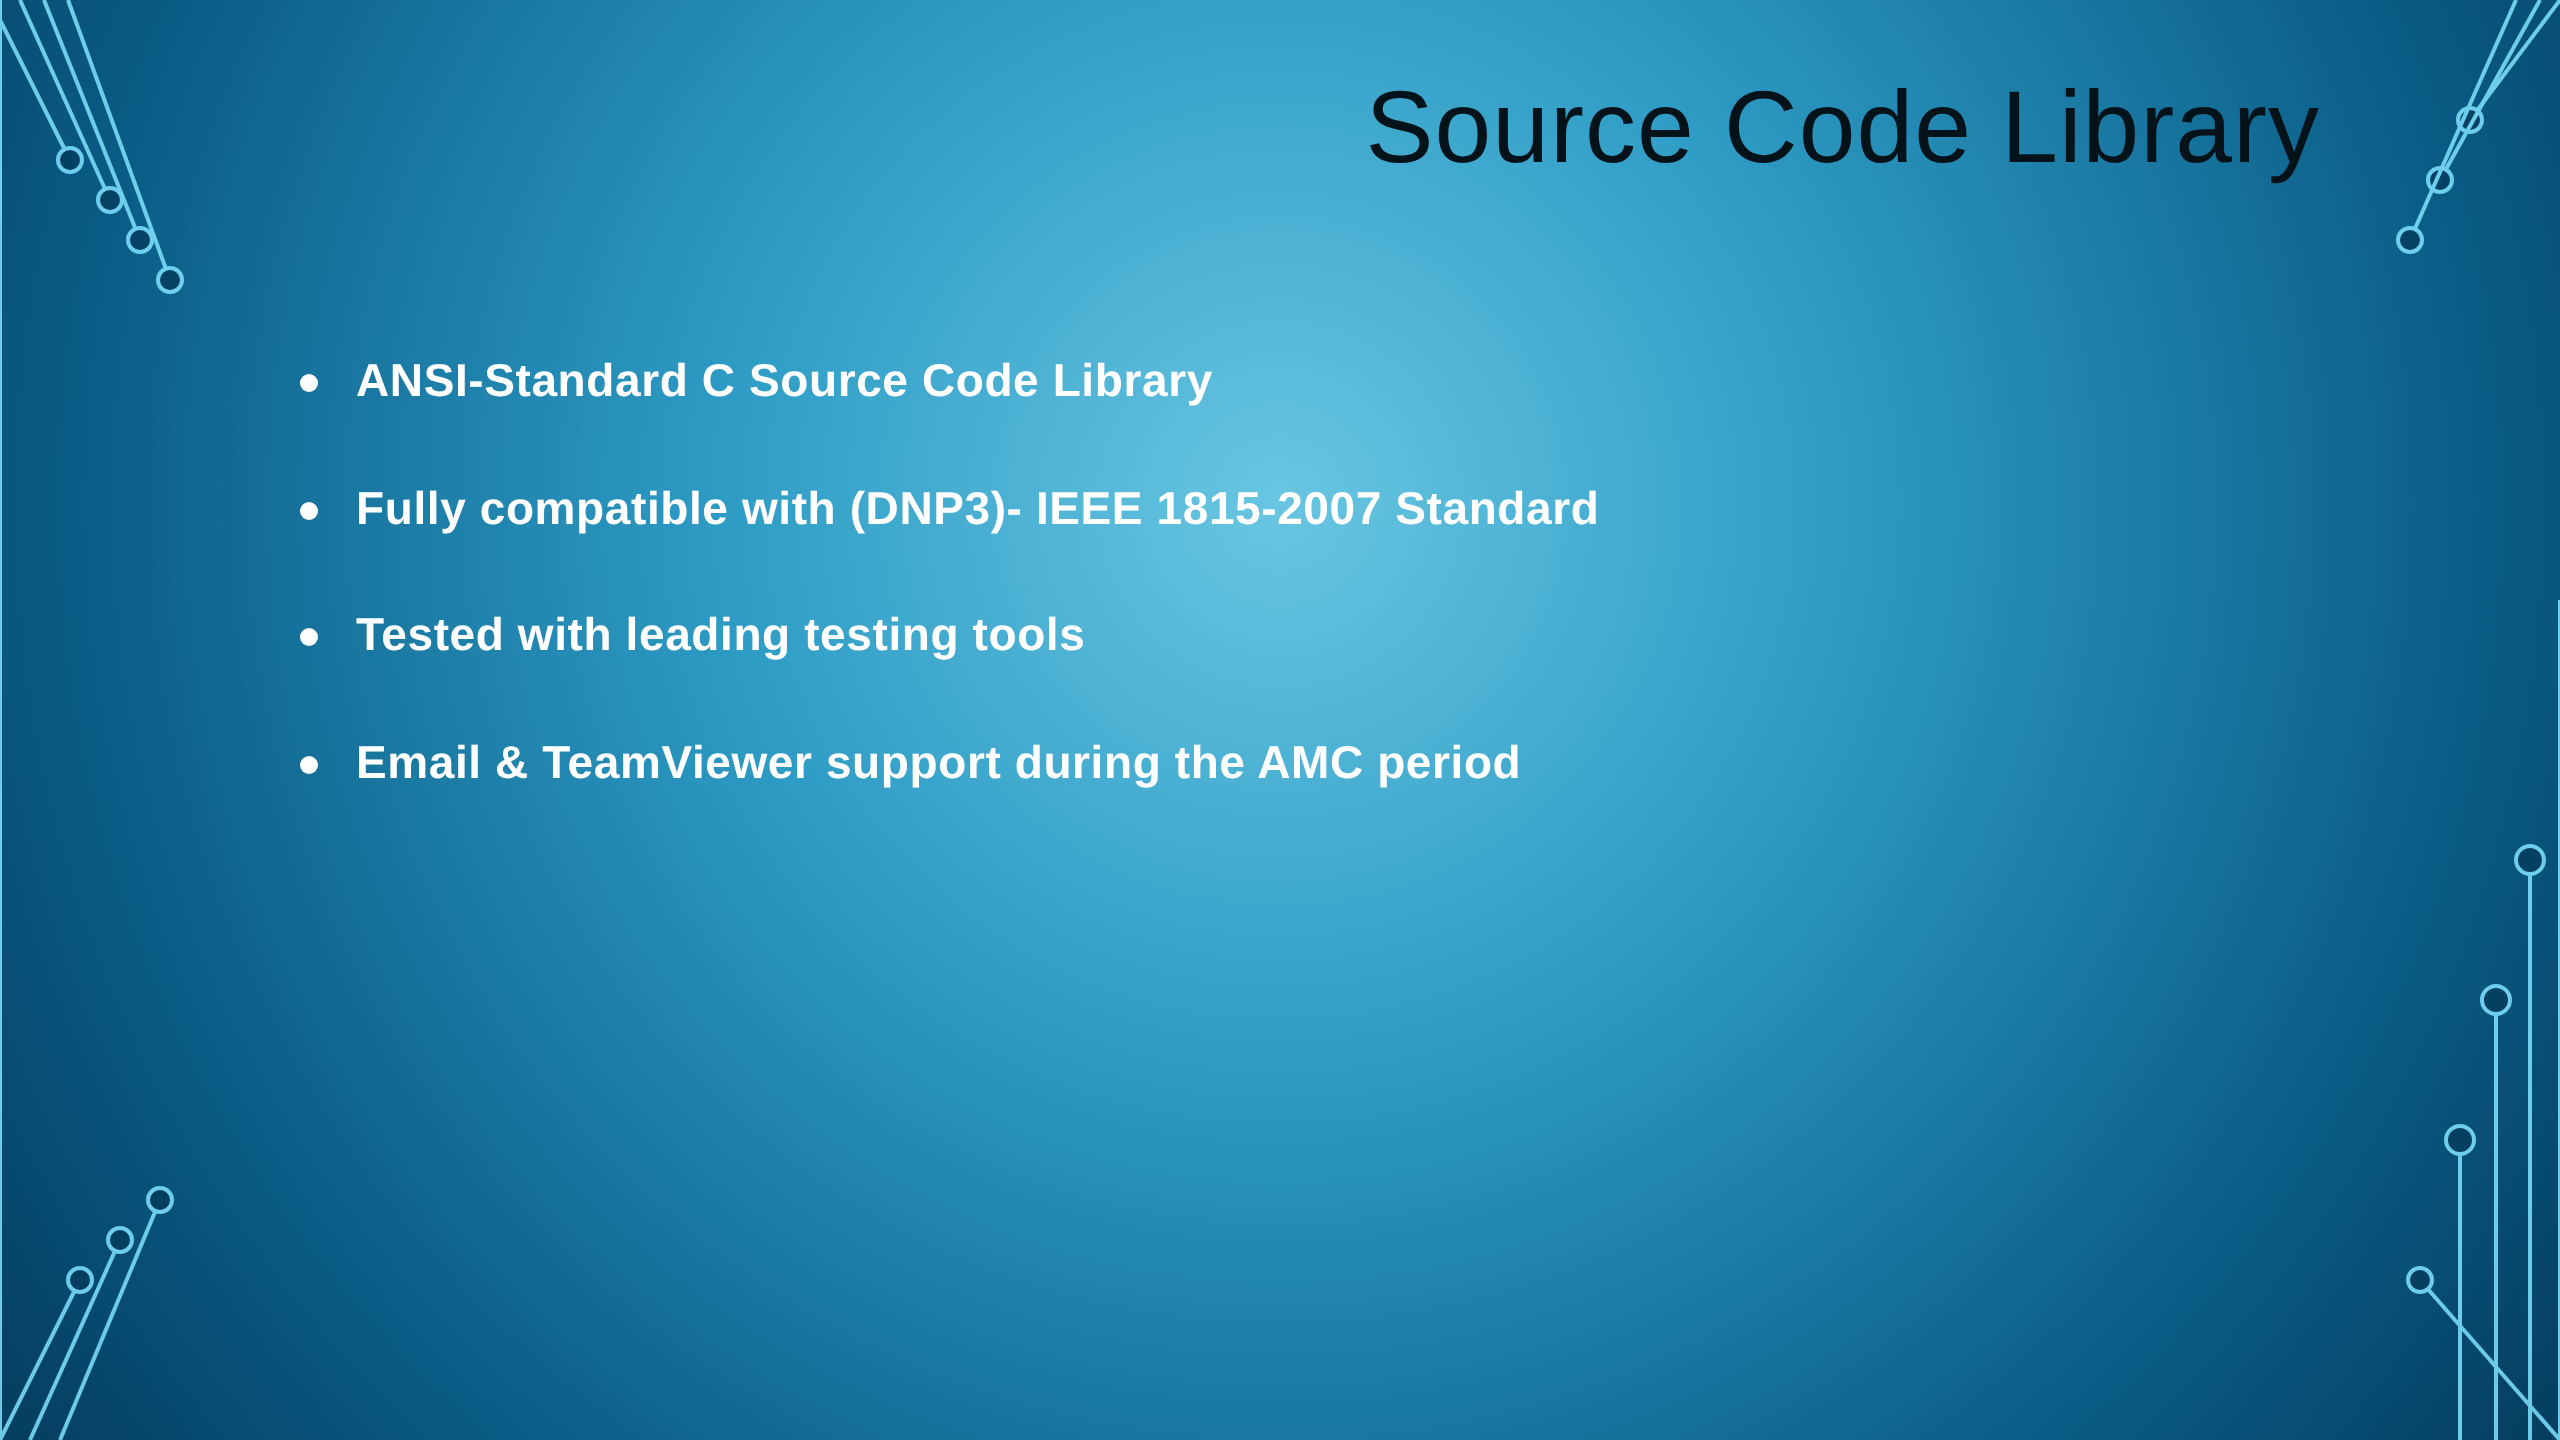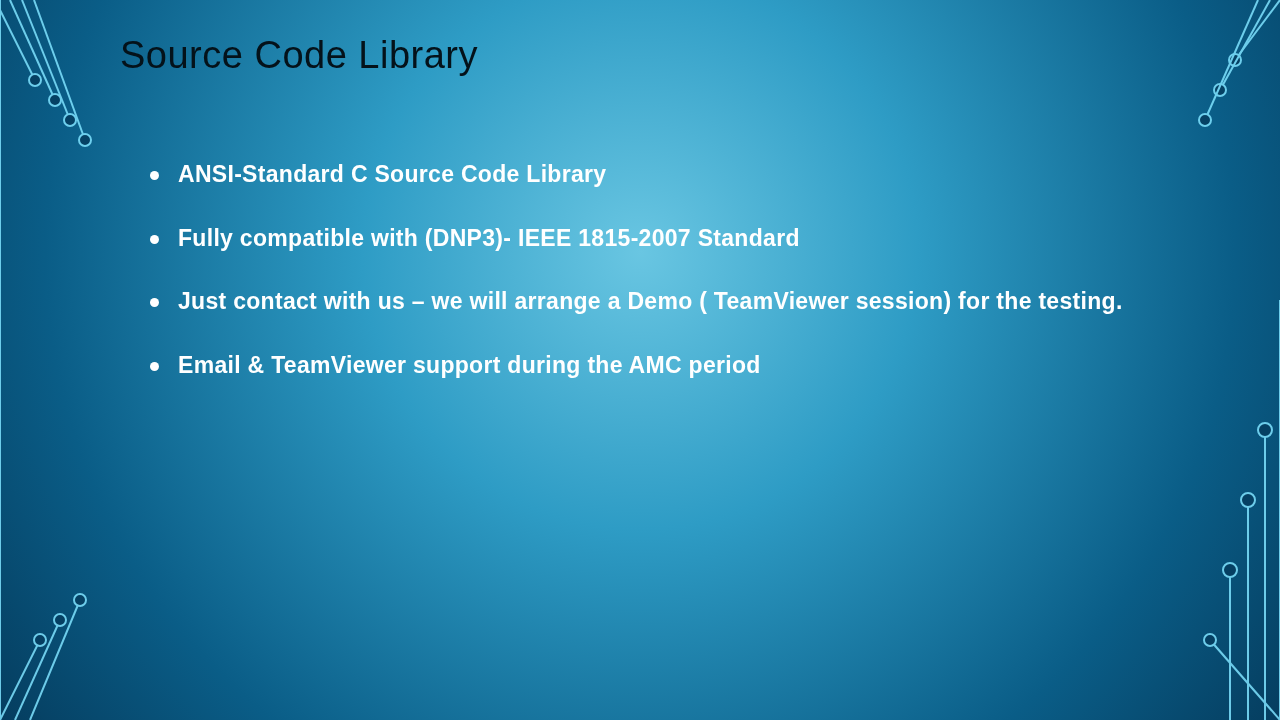--- a/index.html
+++ b/index.html
@@ -17,22 +17,22 @@
   }
   .circuit-left { left: 0; width: 140px; }
   .circuit-right { right: 0; width: 140px; }
   .slide {
     position: relative;
     width: 100%;
     height: 100%;
     padding: 28px 120px 40px 120px;
   }
   .title {
-    text-align: left;
-    font-size: 38px;
+    text-align: right;
+    font-size: 51px;
     font-weight: 400;
     color: #04121a;
     letter-spacing: 0.5px;
     margin-bottom: 80px;
     margin-top: 6px;
   }
   .bullets {
     list-style: none;
     padding-left: 30px;
   }
@@ -99,16 +99,16 @@
     <path d="M140 720 L70 640"></path>
       <circle cx="70" cy="640" r="6" fill="#053d5f"></circle>
   </g>
 </svg>
 
 <div class="slide">
   <h1 class="title">Source Code Library</h1>
   <ul class="bullets">
     <li>ANSI-Standard C Source Code Library</li>
     <li>Fully compatible with (DNP3)- IEEE 1815-2007 Standard</li>
-    <li>Just contact with us – we will arrange a Demo ( TeamViewer session) for the testing.</li>
+    <li>Tested with leading testing tools</li>
     <li>Email &amp; TeamViewer support during the AMC period</li>
   </ul>
 </div>
 
 </body></html>

